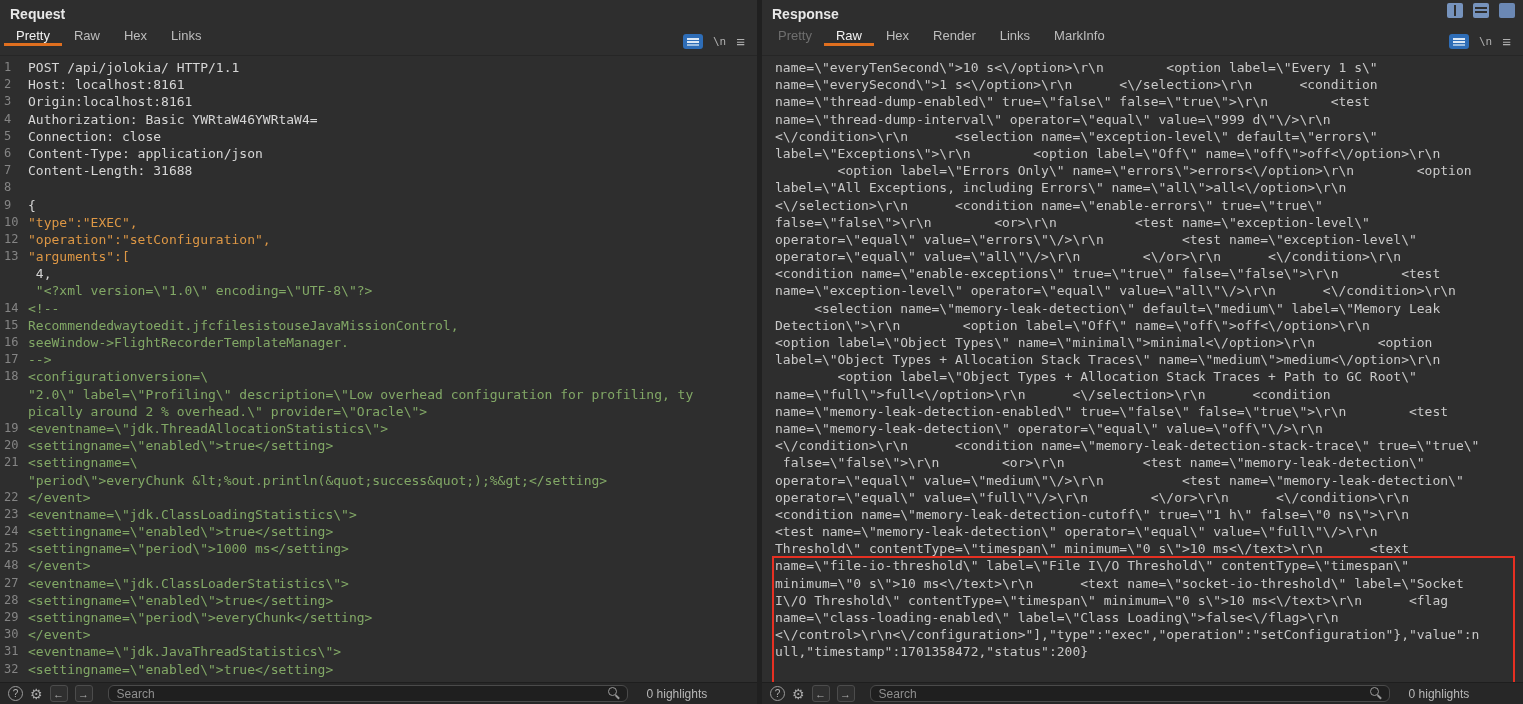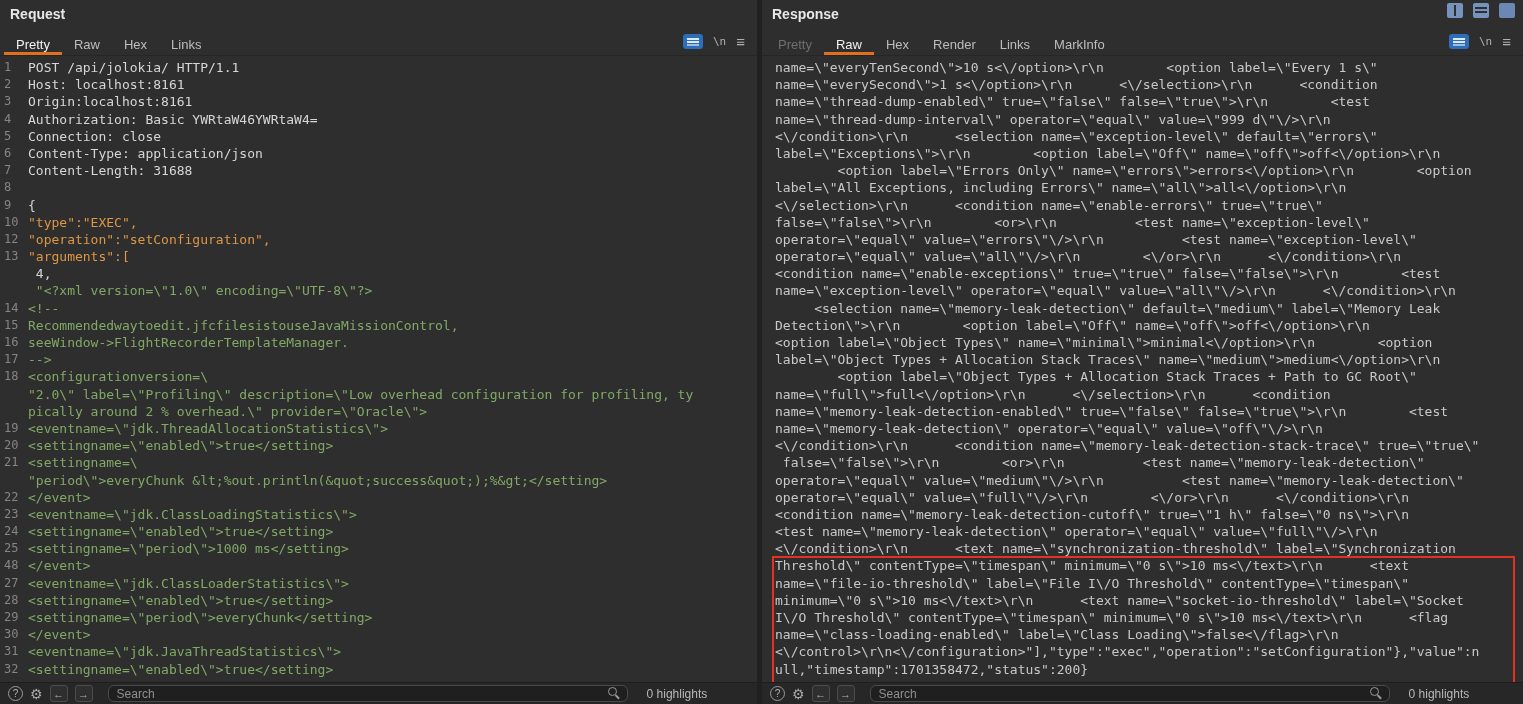--- a/index.html
+++ b/index.html
@@ -10,21 +10,21 @@
   .divider{width:5px;background:#202020;flex:none;cursor:col-resize}
   .panel.resp{flex:1}
   .phead{height:28px;flex:none;display:flex;align-items:center;padding:0 10px;position:relative}
   .ptitle{font-weight:bold;font-size:14px;color:#e8e8e8}
   .winbtns{position:absolute;top:3px;right:8px;display:flex;gap:10px}
   .wb{width:16px;height:15px;border-radius:2px;background:#7693bd;position:relative;cursor:pointer}
   .wb.cols::before{content:"";position:absolute;left:7px;top:2px;bottom:2px;width:2px;background:#2e2e2e}
   .wb.rows::before{content:"";position:absolute;top:4px;left:2px;right:2px;height:2px;background:#2e2e2e;box-shadow:0 4px 0 #2e2e2e}
   .wb.solid{background:#6b88b4}
   .tabbar{height:28px;flex:none;display:flex;align-items:stretch;padding:0 4px;border-bottom:1px solid #262626}
-  .tabs{display:flex;align-items:flex-end}
+  .tabs{display:flex;align-items:flex-start}
   .tab{padding:0 12px;display:flex;align-items:center;font-size:13px;color:#bdbdbd;border-bottom:3px solid transparent;cursor:pointer}
   .tab.active{color:#f2f2f2;border-bottom-color:#e06f1f}
   .tab.dim{color:#6f6f6f}
   .tabicons{margin-left:auto;display:flex;align-items:center;gap:10px;padding-right:8px}
   .wrapico{width:20px;height:15px;background:#2e6db7;border-radius:3px;position:relative;cursor:pointer}
   .wrapico::before{content:"";position:absolute;left:4px;top:4px;width:12px;height:2px;background:#dce8f5;box-shadow:0 3px 0 #dce8f5,0 6px 0 #9cbde0}
   .nl{font-family:"DejaVu Sans Mono",monospace;font-size:11px;color:#b0b0b0;cursor:pointer}
   .burger{font-size:15px;color:#b0b0b0;cursor:pointer;line-height:1}
   .editor{flex:1;overflow:hidden;position:relative;font-family:"DejaVu Sans Mono",monospace;font-size:13px;padding-top:3px}
   .crow{display:flex;white-space:pre;height:17.2px;line-height:17.2px}
@@ -172,21 +172,20 @@
           <div class="crow"><span class="ct tk-r">        &lt;option label=\"Object Types + Allocation Stack Traces + Path to GC Root\"</span></div>
           <div class="crow"><span class="ct tk-r">name=\"full\"&gt;full&lt;\/option&gt;\r\n      &lt;\/selection&gt;\r\n      &lt;condition</span></div>
           <div class="crow"><span class="ct tk-r">name=\"memory-leak-detection-enabled\" true=\"false\" false=\"true\"&gt;\r\n        &lt;test</span></div>
           <div class="crow"><span class="ct tk-r">name=\"memory-leak-detection\" operator=\"equal\" value=\"off\"\/&gt;\r\n</span></div>
           <div class="crow"><span class="ct tk-r">&lt;\/condition&gt;\r\n      &lt;condition name=\"memory-leak-detection-stack-trace\" true=\"true\"</span></div>
           <div class="crow"><span class="ct tk-r"> false=\"false\"&gt;\r\n        &lt;or&gt;\r\n          &lt;test name=\"memory-leak-detection\"</span></div>
           <div class="crow"><span class="ct tk-r">operator=\"equal\" value=\"medium\"\/&gt;\r\n          &lt;test name=\"memory-leak-detection\"</span></div>
           <div class="crow"><span class="ct tk-r">operator=\"equal\" value=\"full\"\/&gt;\r\n        &lt;\/or&gt;\r\n      &lt;\/condition&gt;\r\n</span></div>
           <div class="crow"><span class="ct tk-r">&lt;condition name=\"memory-leak-detection-cutoff\" true=\"1 h\" false=\"0 ns\"&gt;\r\n</span></div>
           <div class="crow"><span class="ct tk-r">&lt;test name=\"memory-leak-detection\" operator=\"equal\" value=\"full\"\/&gt;\r\n</span></div>
-          <div class="crow"><span class="ct tk-r">&lt;\/condition&gt;\r\n      &lt;text name=\"synchronization-threshold\" label=\"Synchronization</span></div>
           <div class="crow"><span class="ct tk-r">Threshold\" contentType=\"timespan\" minimum=\"0 s\"&gt;10 ms&lt;\/text&gt;\r\n      &lt;text</span></div>
           <div class="crow"><span class="ct tk-r">name=\"file-io-threshold\" label=\"File I\/O Threshold\" contentType=\"timespan\"</span></div>
           <div class="crow"><span class="ct tk-r">minimum=\"0 s\"&gt;10 ms&lt;\/text&gt;\r\n      &lt;text name=\"socket-io-threshold\" label=\"Socket</span></div>
           <div class="crow"><span class="ct tk-r">I\/O Threshold\" contentType=\"timespan\" minimum=\"0 s\"&gt;10 ms&lt;\/text&gt;\r\n      &lt;flag</span></div>
           <div class="crow"><span class="ct tk-r">name=\"class-loading-enabled\" label=\"Class Loading\"&gt;false&lt;\/flag&gt;\r\n</span></div>
           <div class="crow"><span class="ct tk-r">&lt;\/control&gt;\r\n&lt;\/configuration&gt;"],"type":"exec","operation":"setConfiguration"},"value":n</span></div>
           <div class="crow"><span class="ct tk-r">ull,"timestamp":1701358472,"status":200}</span></div>
         </div>
       <div class="redbox"></div>
     </div>

